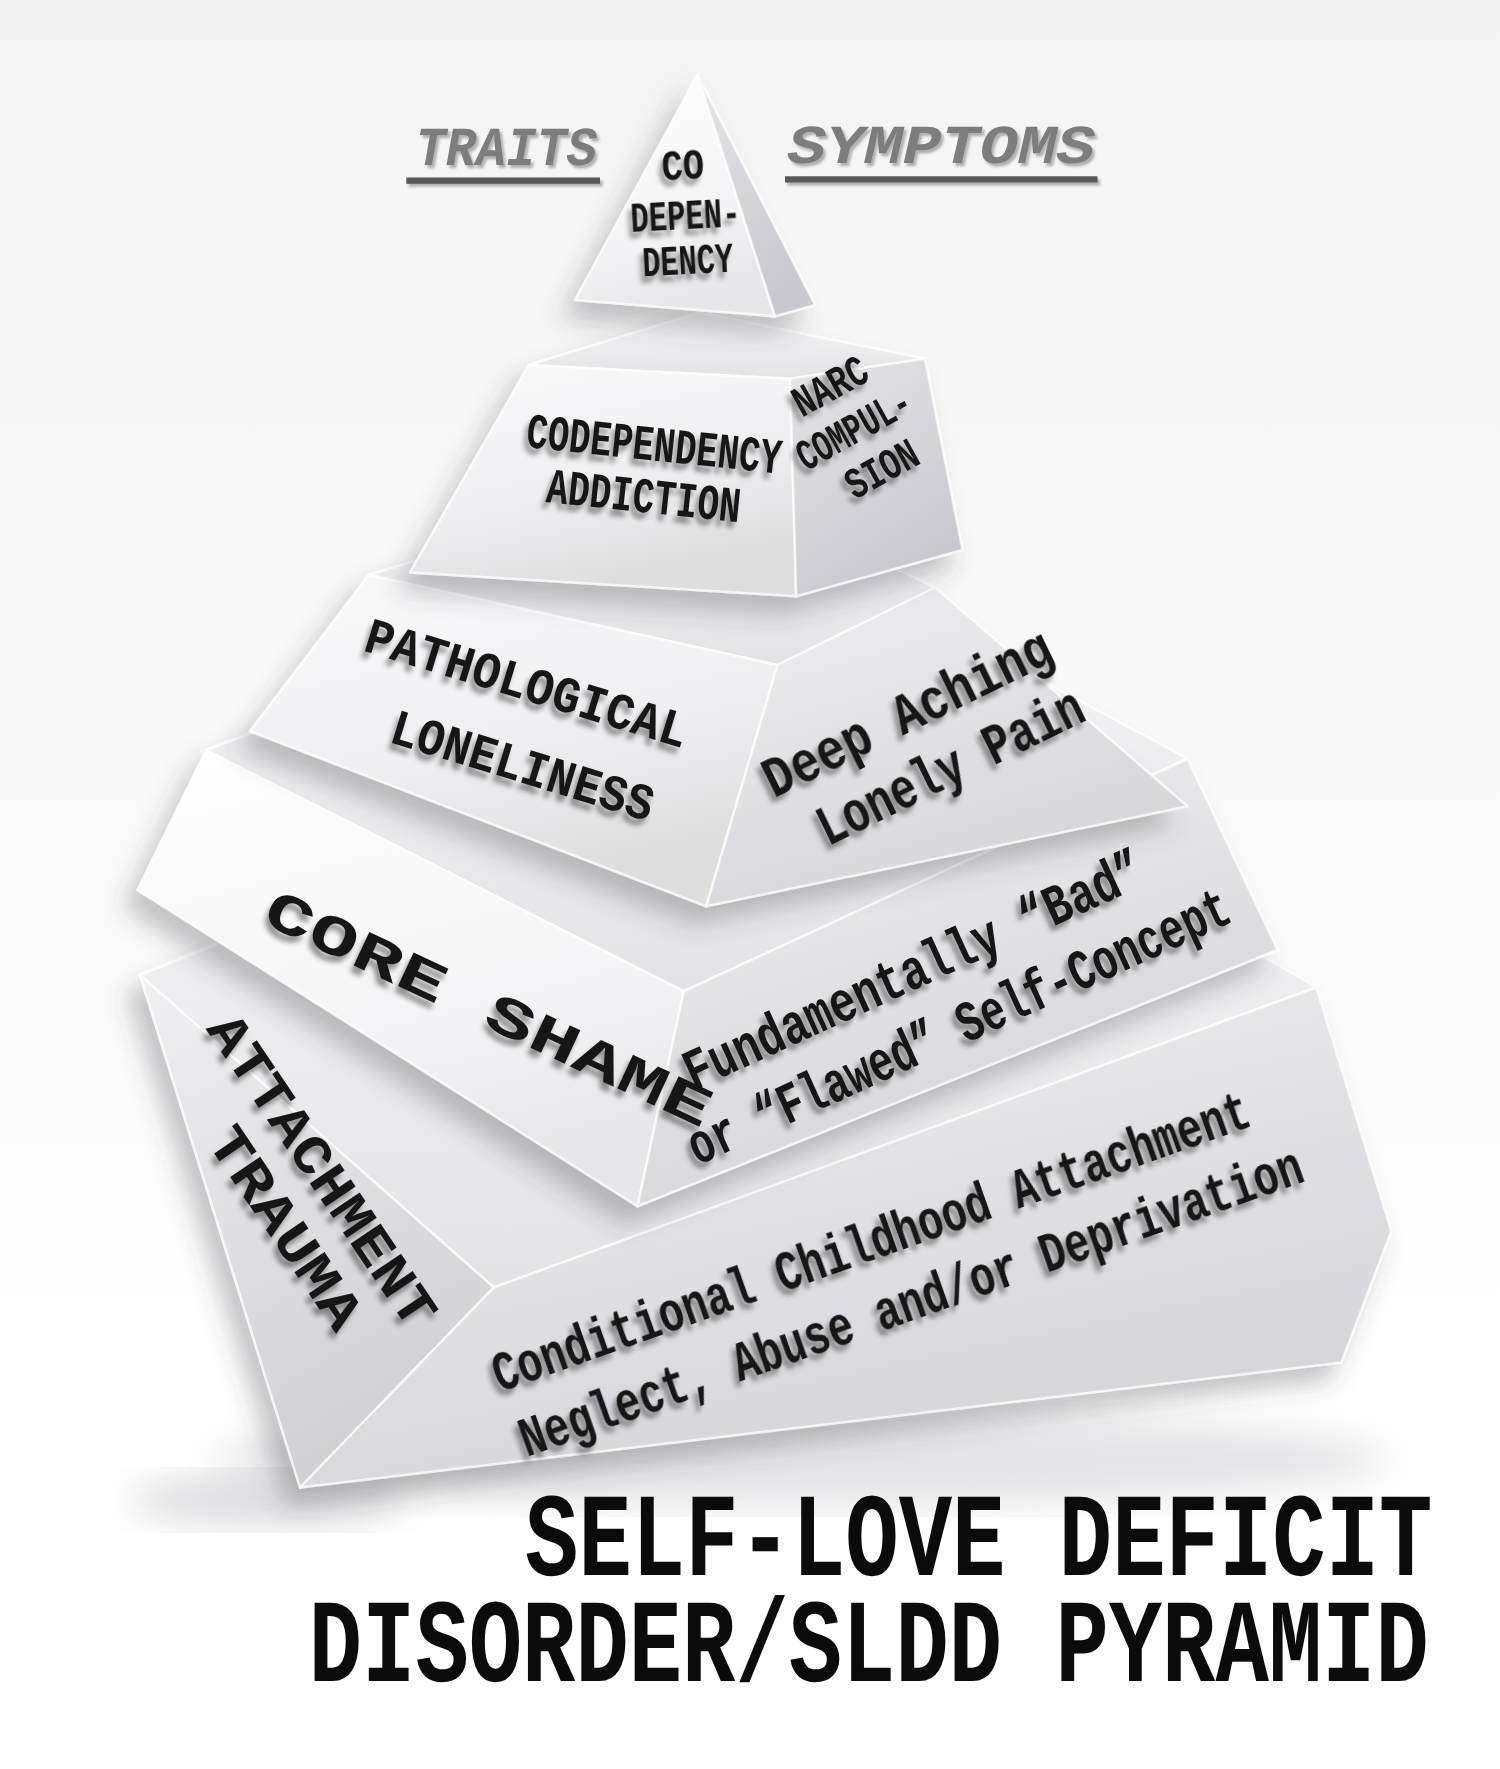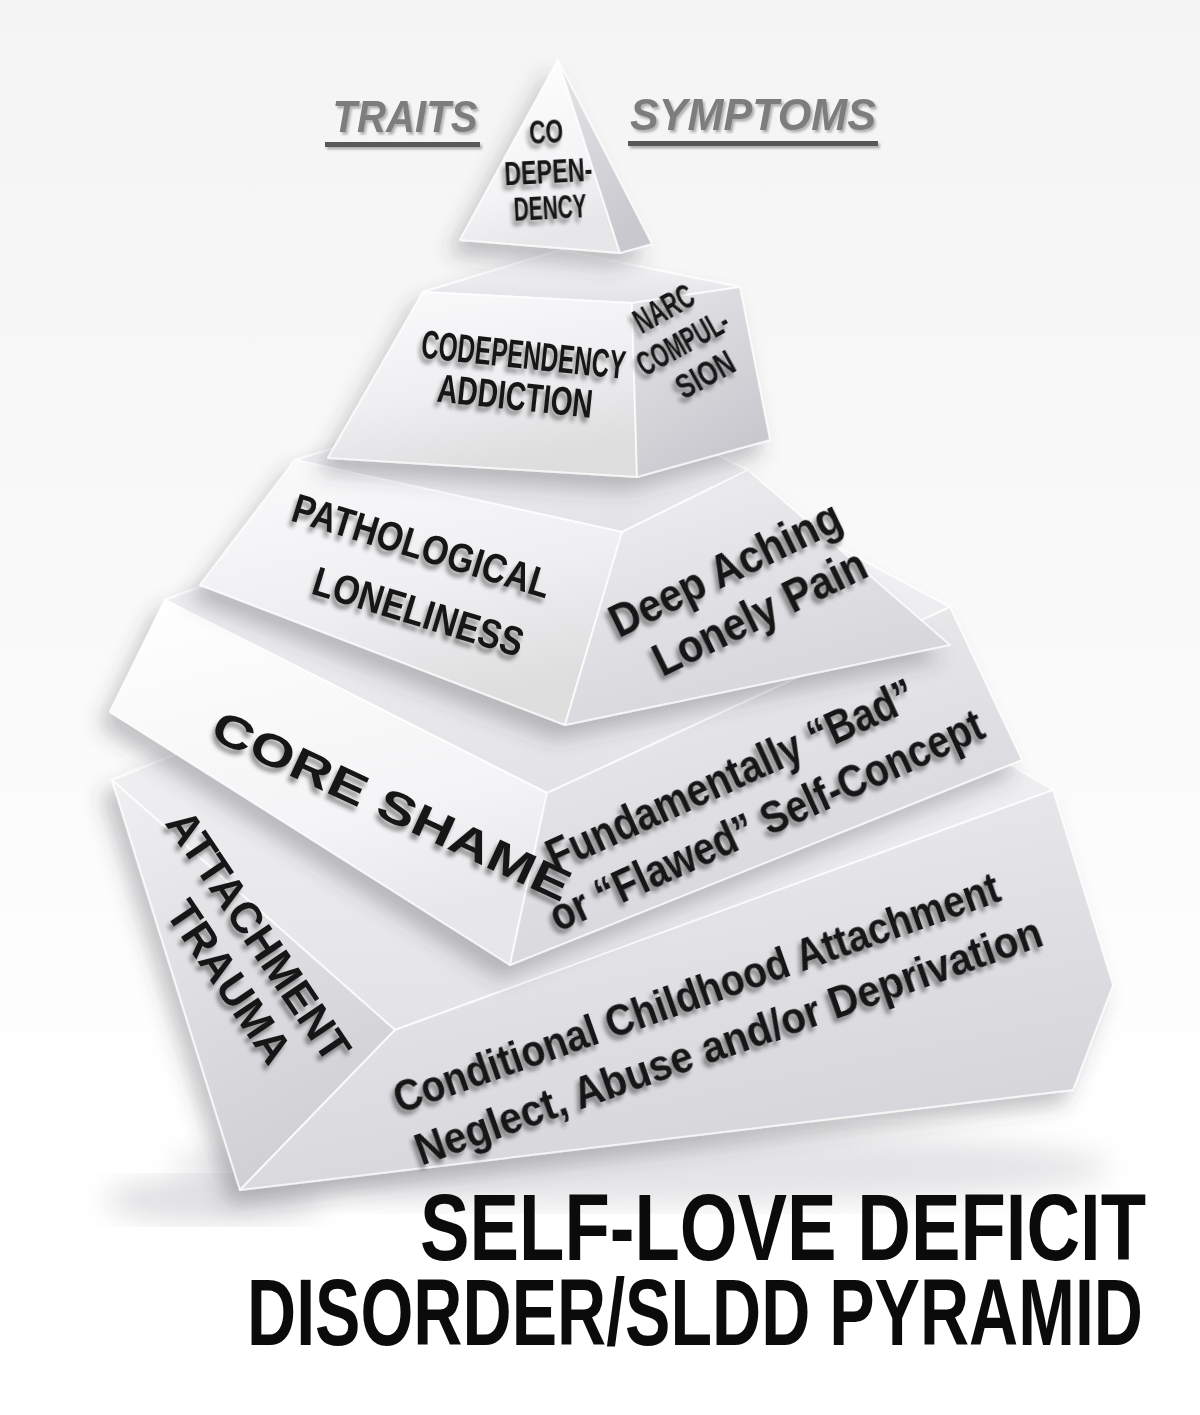--- a/index.html
+++ b/index.html
@@ -1,17 +1,17 @@
 <!DOCTYPE html>
 <html><head>
 <meta charset="utf-8">
 <style>
   html,body{margin:0;padding:0;background:#ffffff;}
   .stage{position:relative;width:1200px;height:1415px;background:#ffffff;overflow:hidden;
-         font-family:Liberation Sans, sans-serif;}
+         font-family:Liberation Mono, monospace;}
   svg{display:block;}
   .face{stroke:rgba(255,255,255,0.75);stroke-width:2;stroke-linejoin:round;}
   .lvl-text{font-weight:bold;fill:#161616;}
   .hdr-text{font-weight:bold;font-style:italic;fill:#7d7d7d;}
   .title-text{font-weight:bold;fill:#0b0b0b;}
 </style>
 </head>
 <body>
 
 <div class="stage">

